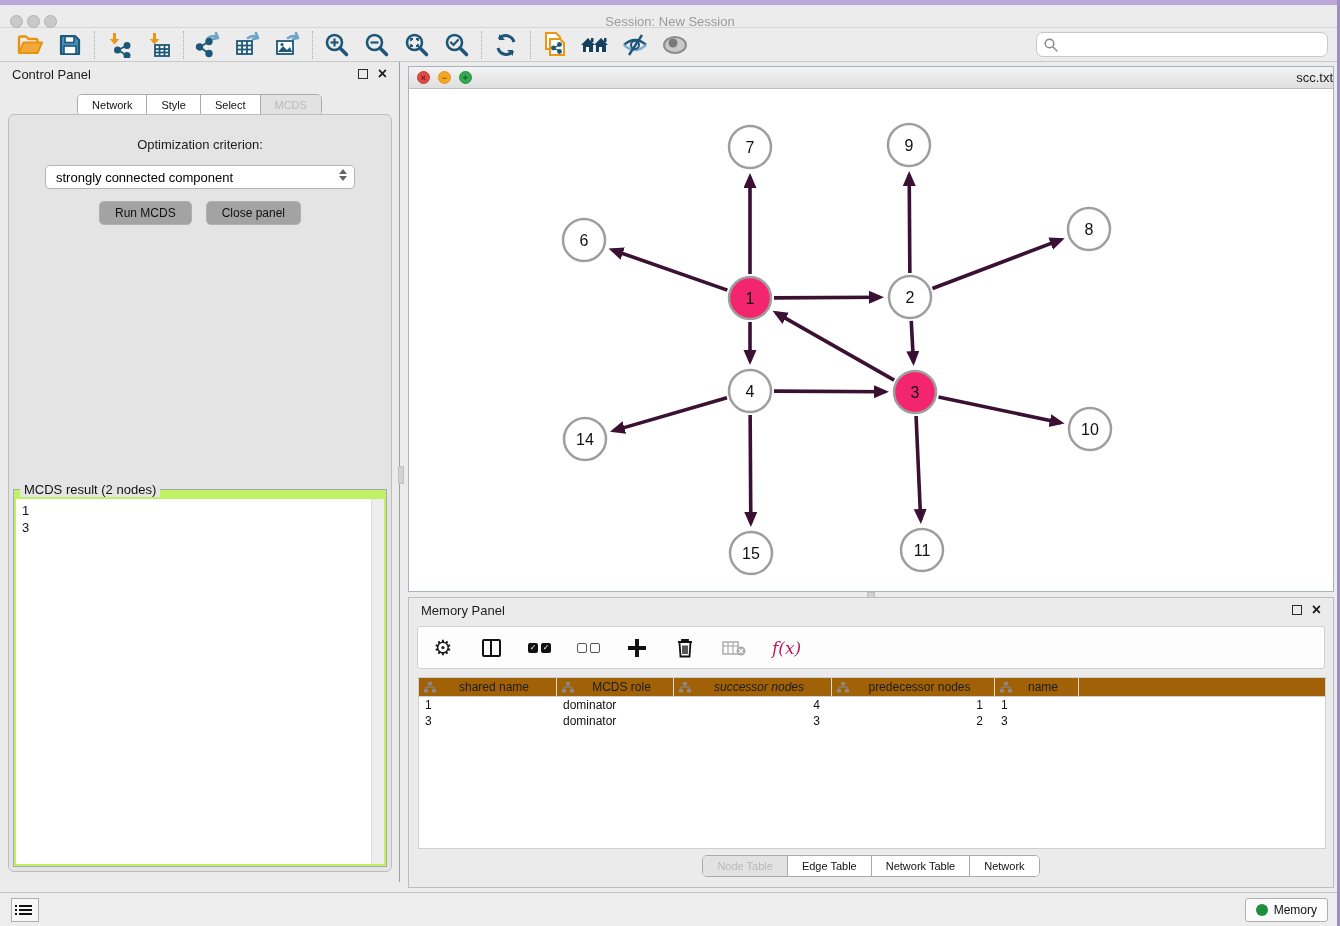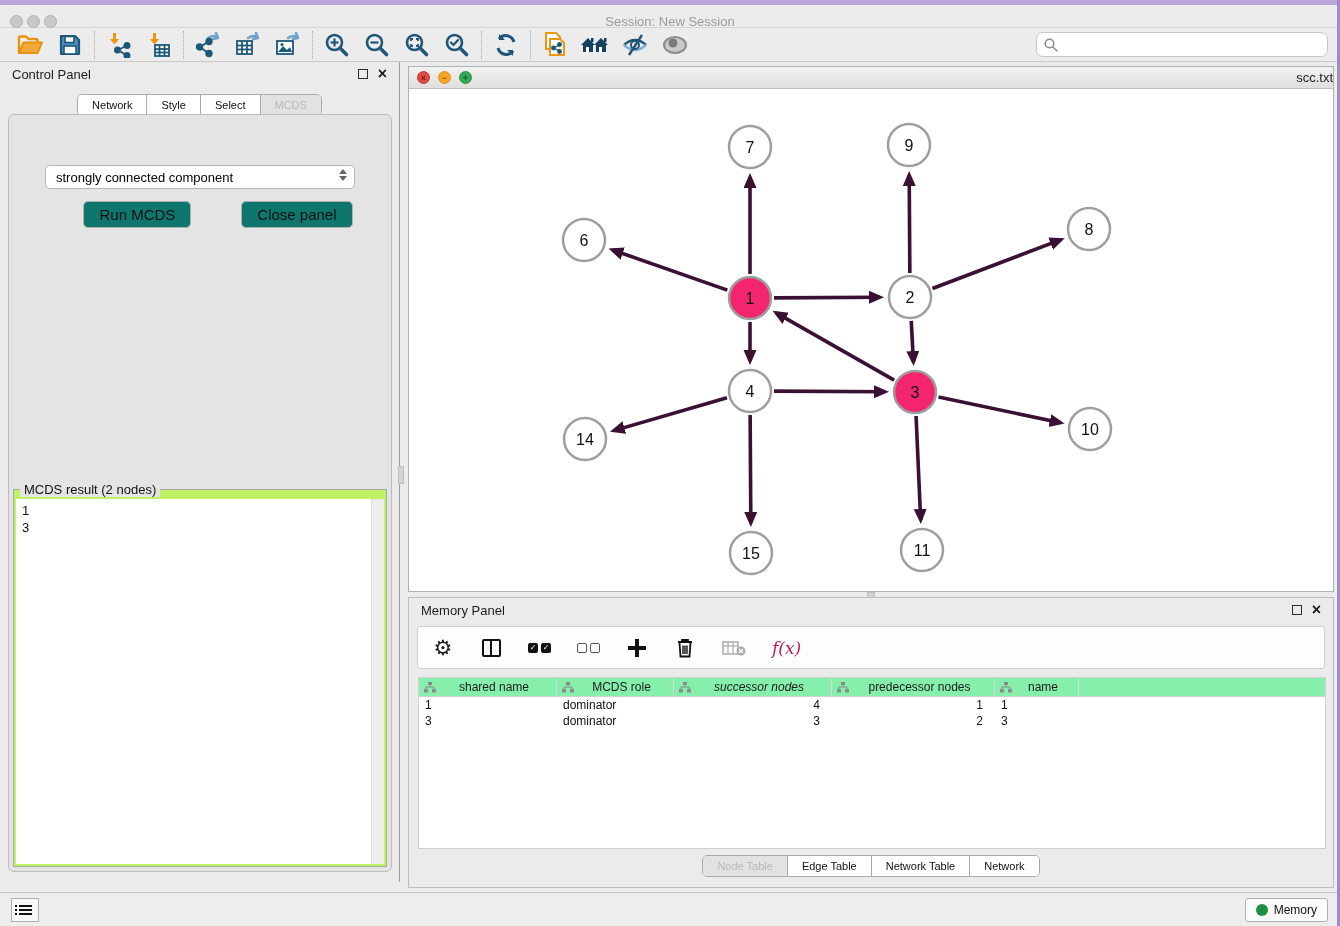--- a/index.html
+++ b/index.html
@@ -33,21 +33,21 @@
   .seg:last-child { border-right:none; }
   .seg.active-dim { background:#E2E2E2; color:#B9B9B9; }
 
   .cp-sub { position:absolute; left:8px; top:52px; width:384px; height:758px; background:#E4E4E4; border:1px solid #BDBDBD; border-radius:6px;}
   .opt-label { text-align:center; margin-top:22px; font-size:13px; color:#1c1c1c;}
   .dropdown { position:absolute; left:36px; top:50px; width:310px; height:24px; background:#fff; border:1px solid #B5B5B5; border-radius:5px; display:flex; align-items:center; font-size:13px; padding-left:10px; cursor:pointer;}
   .stepper { position:absolute; right:7px; top:3px; display:flex; flex-direction:column; gap:2px; align-items:center;}
   .tri-up { width:0; height:0; border-left:4px solid transparent; border-right:4px solid transparent; border-bottom:5px solid #666;}
   .tri-down { width:0; height:0; border-left:4px solid transparent; border-right:4px solid transparent; border-top:5px solid #666;}
   .cp-buttons { position:absolute; top:86px; left:0; width:100%; display:flex; justify-content:center; gap:14px;}
-  .btn { background:#0f766e; border:1px solid #B0B0B0; border-radius:5px; font-size:15px; padding:4px 15px; color:#111; cursor:pointer;margin-left:36px;}
+  .btn { background:#a3a3a3; border:1px solid #B0B0B0; border-radius:5px; font-size:12px; padding:4px 15px; color:#111; cursor:pointer;}
 
   .result-box { position:absolute; left:4px; top:374px; width:374px; height:378px; border:1px solid #A9A9A9; background:#bef264;}
   .result-legend { position:absolute; top:-8px; left:6px; background:#E4E4E4; padding:0 4px; font-size:13px; color:#111;}
   .result-area { position:absolute; left:2px; right:2px; top:9px; bottom:2px; background:#fff; display:flex;}
   .result-text { flex:1; font-size:13px; color:#111; padding:3px 0 0 6px; line-height:17px; white-space:pre-line;}
   .result-scroll { width:13px; background:#EDEDED; border-left:1px solid #DDD;}
 
   
   .net-frame { position:absolute; left:408px; top:66px; width:926px; height:526px; background:#fff; border:1px solid #A8B4BC;}
   .net-titlebar { height:22px; background:linear-gradient(#F3F3F3,#DFDFDF); border-bottom:1px solid #BFBFBF; position:relative;}
@@ -69,21 +69,21 @@
   .col-glyph:before { content:""; position:absolute; left:6.5px; top:0; width:2px; height:14px; background:#111;}
   .chk-pair { display:flex; gap:3px;}
   .chk { width:10px; height:10px; background:#111; border-radius:2px; color:#fff; font-size:8px; line-height:10px; text-align:center; font-weight:bold;}
   .unchk { width:10px; height:10px; border:1.5px solid #555; border-radius:2px; background:#fff;}
   .plus-glyph { position:relative; width:18px; height:18px;}
   .plus-glyph:before { content:""; position:absolute; left:7px; top:0; width:4px; height:18px; background:#111;}
   .plus-glyph:after { content:""; position:absolute; left:0; top:7px; width:18px; height:4px; background:#111;}
   .fx-glyph { font-family:"DejaVu Serif",serif; font-style:italic; font-size:17px; color:#be185d;}
 
   .data-table { position:absolute; left:9px; top:79px; width:908px; height:172px; background:#fff; border:1px solid #CFCFCF;}
-  .dt-header { display:flex; height:19px; background:#86efac; border-bottom:1px solid #D0D0D0;}
+  .dt-header { display:flex; height:19px; background:#a16207; border-bottom:1px solid #D0D0D0;}
   .dt-hcell { display:flex; align-items:center; border-right:1px solid #D8D8D8; font-size:12px; color:#1c1c1c; padding-left:5px; position:relative;}
   .dt-hcell .hlabel { flex:1; text-align:center; padding-right:8px;}
   .dt-row { display:flex; height:16px;}
   .dt-cell { font-size:12px; color:#111; line-height:16px; padding:0 6px; overflow:hidden; white-space:nowrap;}
   .dt-cell.r { text-align:right; padding-right:12px;}
 
   .tp-tabs { position:absolute; left:0; bottom:10px; width:100%; display:flex; justify-content:center;}
 
   
   .statusbar { position:absolute; left:0; top:892px; width:1340px; height:34px; background:#EDEDED; border-top:1px solid #C6C6C6;}
@@ -275,20 +275,21 @@
   </div>
   <div class="cp-tabs">
     <div class="seg-group" id="cp-tab-group">
         <div class="seg">Network</div>
         <div class="seg">Style</div>
         <div class="seg">Select</div>
         <div class="seg active-dim">MCDS</div>
       </div>
   </div>
   <div class="cp-sub">
+    <div class="opt-label">Optimization criterion:</div>
     <div class="dropdown">
       <span>strongly connected component</span>
       <span class="stepper">
           <span class="tri-up"></span>
           <span class="tri-down"></span>
         </span>
     </div>
     <div class="cp-buttons">
       <button class="btn">Run MCDS</button>
       <button class="btn">Close panel</button>

